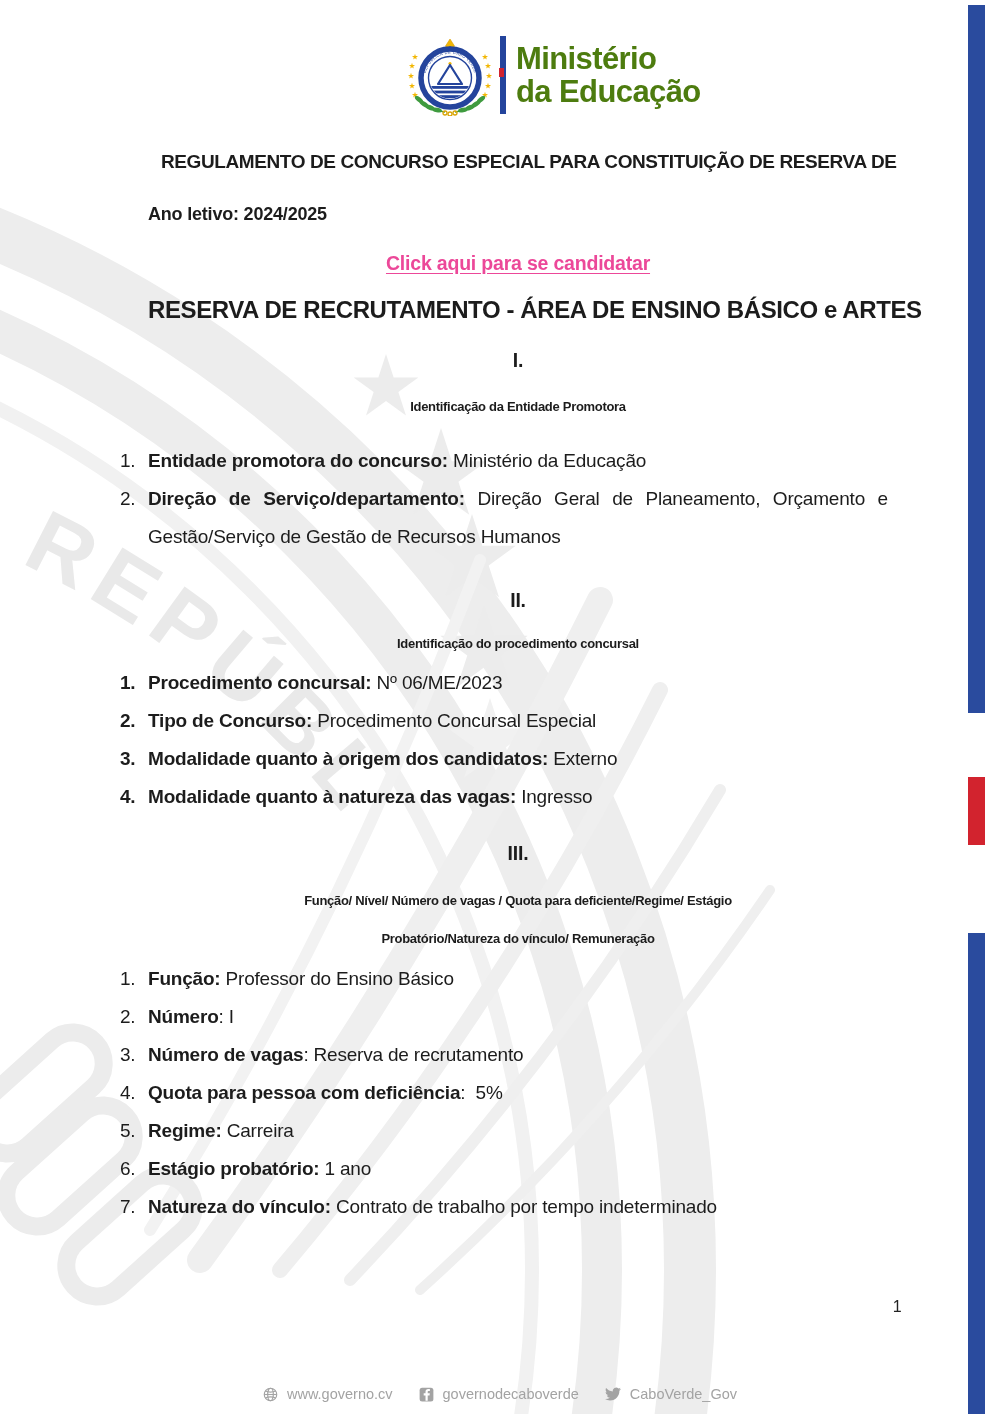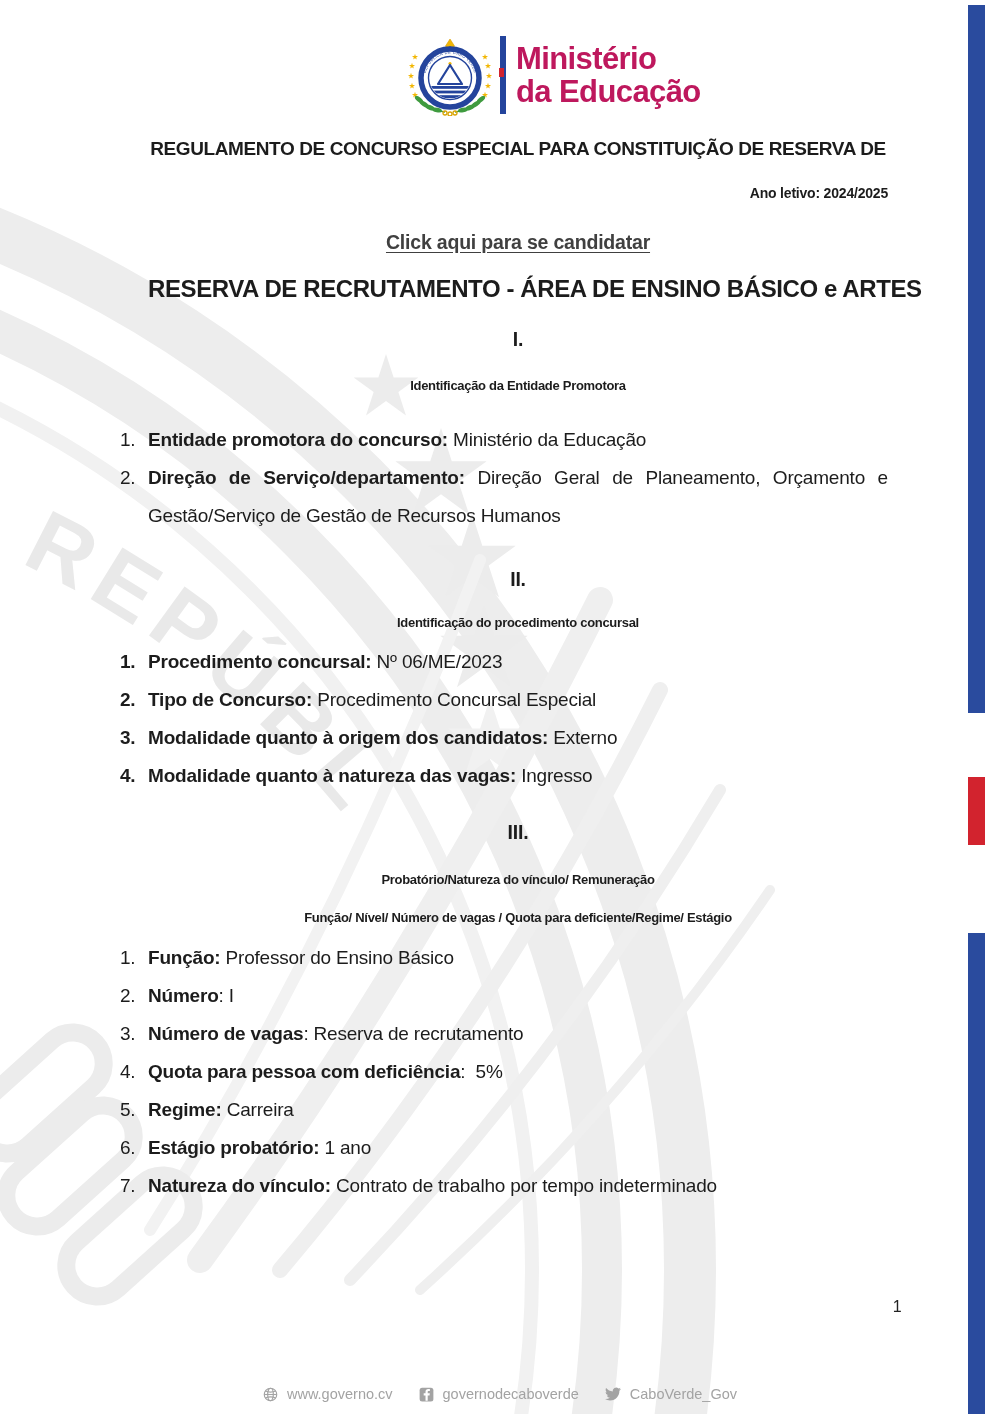--- a/index.html
+++ b/index.html
@@ -14,28 +14,28 @@
   
   .edgebar{position:absolute;left:968px;width:17px;}
   .edgebar.b1{top:5px;height:708px;background:#2a4b9e;}
   .edgebar.red{top:777px;height:68px;background:#d2232e;}
   .edgebar.b2{top:933px;height:481px;background:#2a4b9e;}
   
   .logo{position:absolute;top:36px;left:402px;display:flex;align-items:flex-start;}
   .logo-sep{position:relative;width:6px;height:78px;background:#24449c;margin-left:2px;}
   .logo-sep .redmark{position:absolute;left:-1px;top:32px;width:5px;height:9px;background:#d2232e;}
   .logo-text{margin-left:10px;font-weight:700;font-size:31px;line-height:33px;
-    letter-spacing:-0.6px;color:#be185d;margin-top:6px;}
+    letter-spacing:-0.6px;color:#4d7c0f;margin-top:6px;}
   
   .content{position:absolute;left:148px;top:128px;width:740px;}
   .tline{font-weight:700;font-size:19px;line-height:41px;text-align:center;
     letter-spacing:-0.4px;white-space:nowrap;}
-  .year{margin-top:5px;font-weight:700;font-size:14px;line-height:38px;text-align:right;}
+  .year{margin-top:5px;font-weight:700;font-size:18px;line-height:38px;text-align:left;}
   .linkrow{margin-top:11px;line-height:38px;text-align:center;}
-  .apply-link{color:#404040;font-weight:700;font-size:19.5px;text-decoration:underline;
+  .apply-link{color:#ec4899;font-weight:700;font-size:19.5px;text-decoration:underline;
     text-underline-offset:3px;cursor:pointer;}
   .subtitle{margin-top:7px;font-weight:700;font-size:24px;line-height:38px;text-align:center;
     letter-spacing:-0.4px;white-space:nowrap;}
   .sec-num{font-weight:700;font-size:19.5px;line-height:38px;text-align:center;}
   .sec-head{font-weight:700;font-size:13px;line-height:38px;text-align:center;letter-spacing:-0.3px;}
   .sec-head .hline{white-space:nowrap;}
   .s1 .sec-num{margin-top:12px;} .s1 .sec-head{margin-top:9px;} .s1 .list{margin-top:16px;}
   .s2 .sec-num{margin-top:25px;} .s2 .sec-head{margin-top:6px;} .s2 .list{margin-top:1px;}
   .s3 .sec-num{margin-top:18px;} .s3 .sec-head{margin-top:10px;} .s3 .list{margin-top:2px;}
   .list{margin:0;padding:0;list-style:none;}
@@ -161,21 +161,21 @@
     <div class="logo-sep">
         <span class="redmark"></span>
       </div>
     <div class="logo-text">
       <div>Ministério</div>
       <div>da Educação</div>
     </div>
   </header>
 
   <main class="content">
-    <h1 style="margin:0;padding:0;font-size:inherit;">
+    <h1 style="margin:13px;padding:0;font-size:inherit;">
       <div class="tline">REGULAMENTO DE CONCURSO ESPECIAL PARA CONSTITUIÇÃO DE RESERVA DE</div>
     </h1>
     <div class="year">Ano letivo: 2024/2025</div>
     <div class="linkrow">
       <a href="#" class="apply-link">Click aqui para se candidatar</a>
     </div>
     <div class="subtitle">RESERVA DE RECRUTAMENTO - ÁREA DE ENSINO BÁSICO e ARTES</div>
 
     <section class="s1">
       <div class="sec-num">I.</div>
@@ -215,22 +215,22 @@
         <li class="item">
           <span class="inum">4.</span>
           <span class="itext"><b class="ilabel">Modalidade quanto à natureza das vagas:</b><span> Ingresso</span></span>
         </li>
       </ol>
     </section>
 
     <section class="s3">
       <div class="sec-num">III.</div>
       <div class="sec-head">
+        <div class="hline">Função/ Nível/ Número de vagas / Quota para deficiente/Regime/ Estágio</div>
         <div class="hline">Probatório/Natureza do vínculo/ Remuneração</div>
-        <div class="hline">Função/ Nível/ Número de vagas / Quota para deficiente/Regime/ Estágio</div>
       </div>
       <ol class="list">
         <li class="item">
           <span class="inum">1.</span>
           <span class="itext"><b class="ilabel">Função:</b><span> Professor do Ensino Básico</span></span>
         </li>
         <li class="item">
           <span class="inum">2.</span>
           <span class="itext"><b class="ilabel">Número</b><span>: I</span></span>
         </li>

